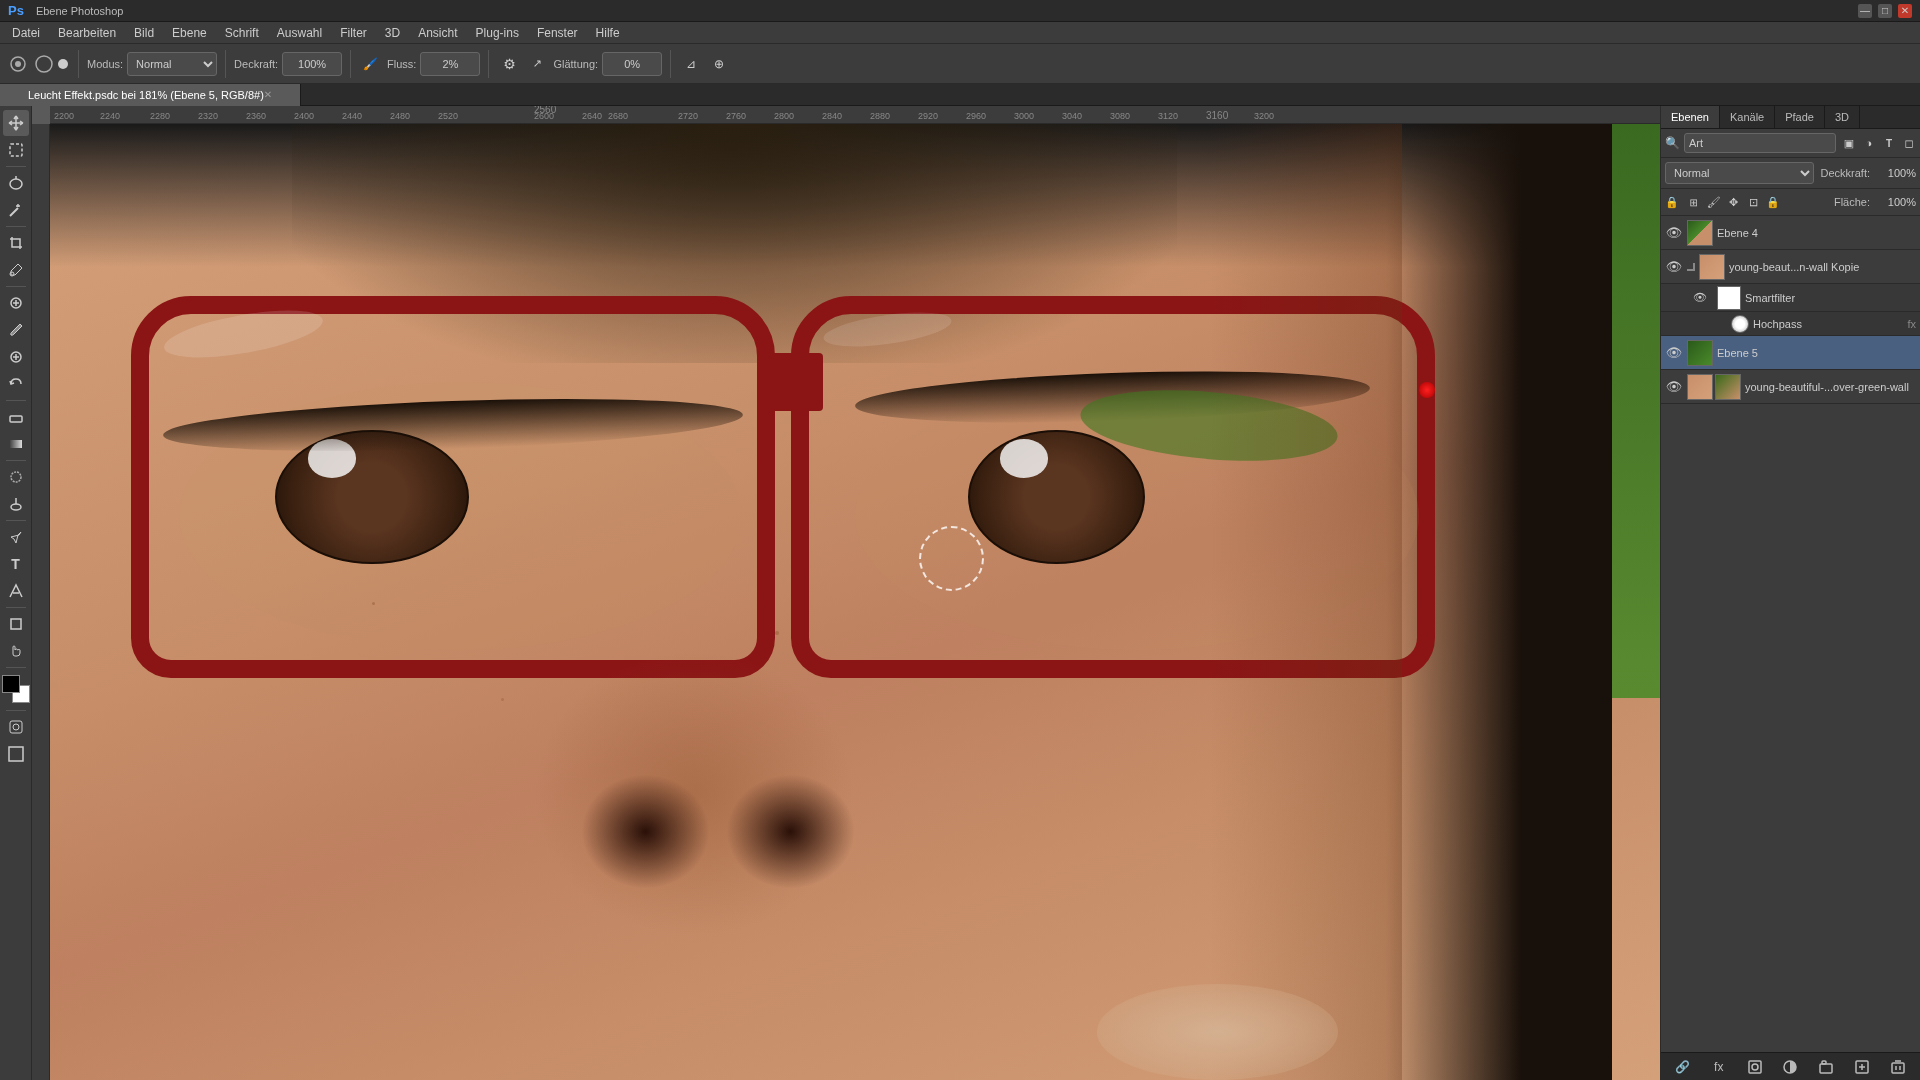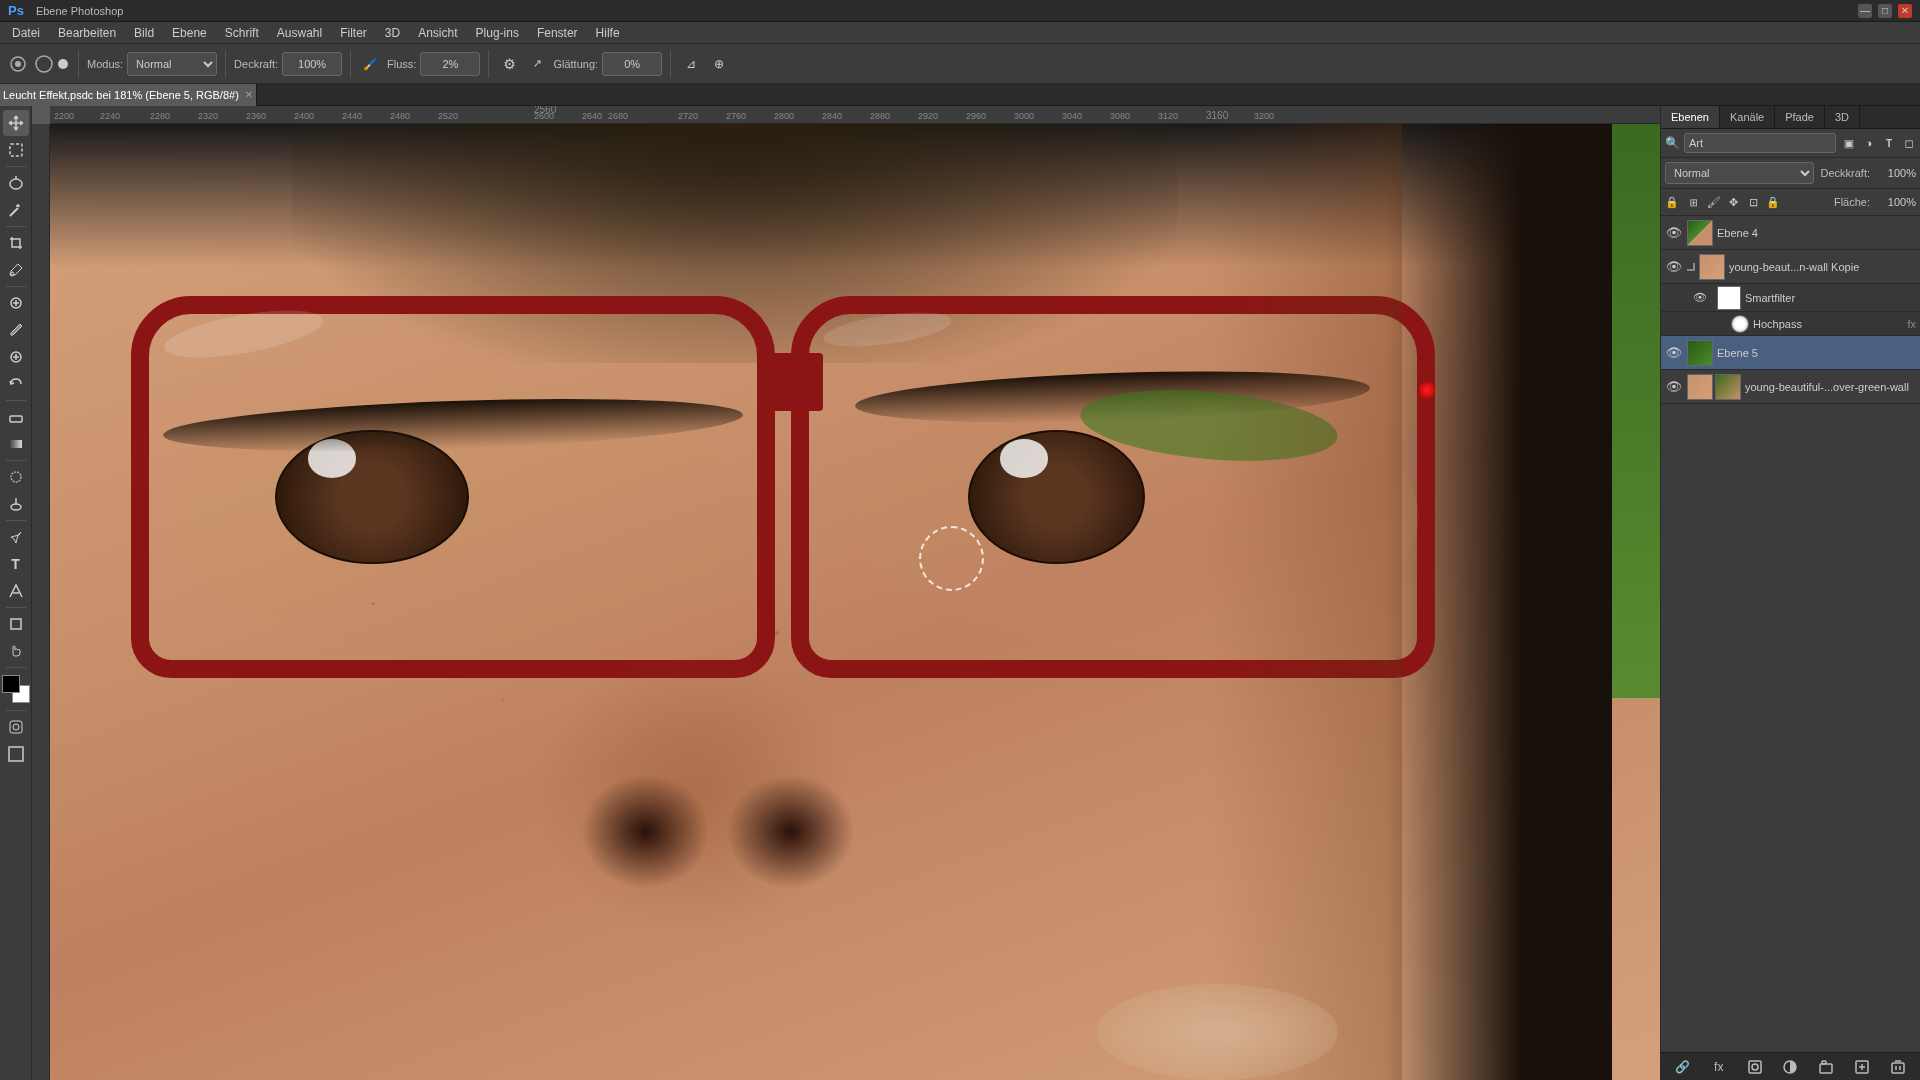--- a/index.html
+++ b/index.html
@@ -226,24 +226,23 @@
     
     #doc-tabs {
       height: 22px;
       background: #2b2b2b;
       display: flex;
       align-items: center;
       border-bottom: 1px solid #1a1a1a;
     }
     .doc-tab {
       height: 22px;
-      padding: 0 3px;
-      display: flex;
-      align-items: center;
-      gap: 6px;
+      padding: 0 28px;
+      display: flex;
+      align-items: center;
       font-size: 11px;
       cursor: pointer;
       border-right: 1px solid #1a1a1a;
     }
     .doc-tab.active { background: #5a5a5a; color: #fff; }
     .doc-tab-close { font-size: 10px; color: #999; }
 
     
     #color-swatches {
       position: relative;

